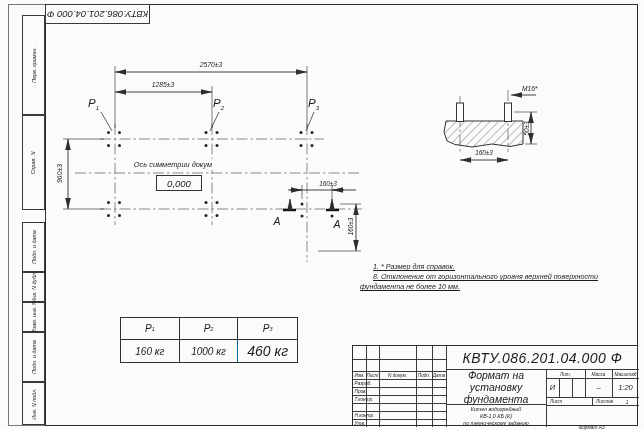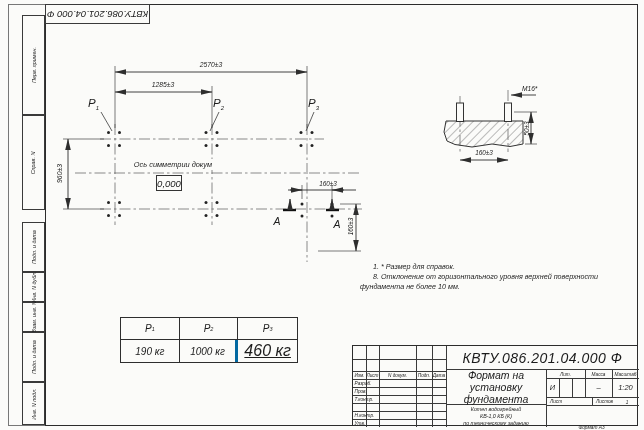--- a/index.html
+++ b/index.html
@@ -163,59 +163,59 @@
     <span>P</span><sub style="font-size:6px;">1</sub>
   </div>
   <div class="abs" style="left:213px; top:97px; font-size:11.5px;">
     <span>P</span><sub style="font-size:6px;">2</sub>
   </div>
   <div class="abs" style="left:308px; top:97px; font-size:11.5px;">
     <span>P</span><sub style="font-size:6px;">3</sub>
   </div>
 
   <div class="abs ctr" style="left:133px; top:159px; width:80px; height:11px; font-size:7.4px; background:#fbfbf9; white-space:nowrap;">Ось симметрии докум</div>
-  <div class="abs ctr" style="left:156px; top:175px; width:26px; height:16px; border:1px solid #333; background:#fbfbf9;">
+  <div class="abs ctr" style="left:156px; top:175px; width:46px; height:16px; border:1px solid #333; background:#fbfbf9;">
     <span style="font-size:9.5px;">0,000</span>
   </div>
 
   <div class="abs ctr dimtxt" style="left:307px; top:179px; width:42px; height:9px; font-size:6.4px;">160±3</div>
   <div class="abs ctr" style="left:336px; top:213px; width:30px; height:26px;">
     <span class="rot90 dimtxt" style="font-size:6.4px;">160±3</span>
   </div>
 
   <div class="abs ctr" style="left:270px; top:214px; width:14px; height:13px; font-size:10.5px;">А</div>
   <div class="abs ctr" style="left:330px; top:217px; width:14px; height:13px; font-size:10.5px;">А</div>
 
   <div class="abs" style="left:522px; top:85px; font-size:6.6px; white-space:nowrap;">М16*</div>
   <div class="abs ctr" style="left:512px; top:115px; width:28px; height:26px;">
     <span class="rot90 dimtxt" style="font-size:6.4px;">50±3</span>
   </div>
   <div class="abs ctr dimtxt" style="left:463px; top:148px; width:42px; height:9px; font-size:6.4px; background:#fbfbf9;">160±3</div>
 
-  <div class="abs" style="left:360px; top:262px; width:276px;">
+  <div class="abs" style="left:360px; top:262px; width:276px;text-decoration:underline;">
     <p class="note">1. * Размер для справок.</p>
     <p class="note">8. Отклонение от горизонтального уровня верхней поверхности фундамента не более 10 мм.</p>
   </div>
 
   <div class="abs" style="left:120px; top:317px; width:178px; height:46px; border:1.2px solid #2e2e2e; display:grid; grid-template-columns:1fr 1fr 1fr; grid-template-rows:1fr 1fr;">
     <div class="ctr" style="border-right:1px solid #2e2e2e; border-bottom:1px solid #2e2e2e; font-size:10px;">
       <span>P</span>
         <sub style="font-size:5.5px;">1</sub>
     </div>
     <div class="ctr" style="border-right:1px solid #2e2e2e; border-bottom:1px solid #2e2e2e; font-size:10px;">
       <span>P</span>
         <sub style="font-size:5.5px;">2</sub>
     </div>
     <div class="ctr" style="border-bottom:1px solid #2e2e2e; font-size:10px;">
       <span>P</span>
         <sub style="font-size:5.5px;">3</sub>
     </div>
-    <div class="ctr" style="border-right:1px solid #2e2e2e; font-size:10px;">190 кг</div>
-    <div class="ctr" style="border-right:3px solid #0369a1; font-size:10px;">1000 кг</div>
-    <div class="ctr" style="font-size:16px;text-decoration:underline;">460 кг</div>
+    <div class="ctr" style="border-right:1px solid #2e2e2e; font-size:10px;">160 кг</div>
+    <div class="ctr" style="border-right:1px solid #0369a1; font-size:10px;">1000 кг</div>
+    <div class="ctr" style="font-size:14px;">460 кг</div>
   </div>
 
   <div class="abs" style="left:352px; top:345px; width:286px; height:81px; border:1.4px solid #2c2c2c;">
 
     <div class="vl" style="left:13px;  top:0; height:81px;"></div>
     <div class="vl" style="left:26px;  top:0; height:81px;"></div>
     <div class="vl" style="left:63px;  top:0; height:81px;"></div>
     <div class="vl" style="left:79px;  top:0; height:81px;"></div>
     <div class="vl" style="left:93px;  top:0; height:81px;"></div>
     <div class="vl" style="left:193px; top:23px; height:58px;"></div>

